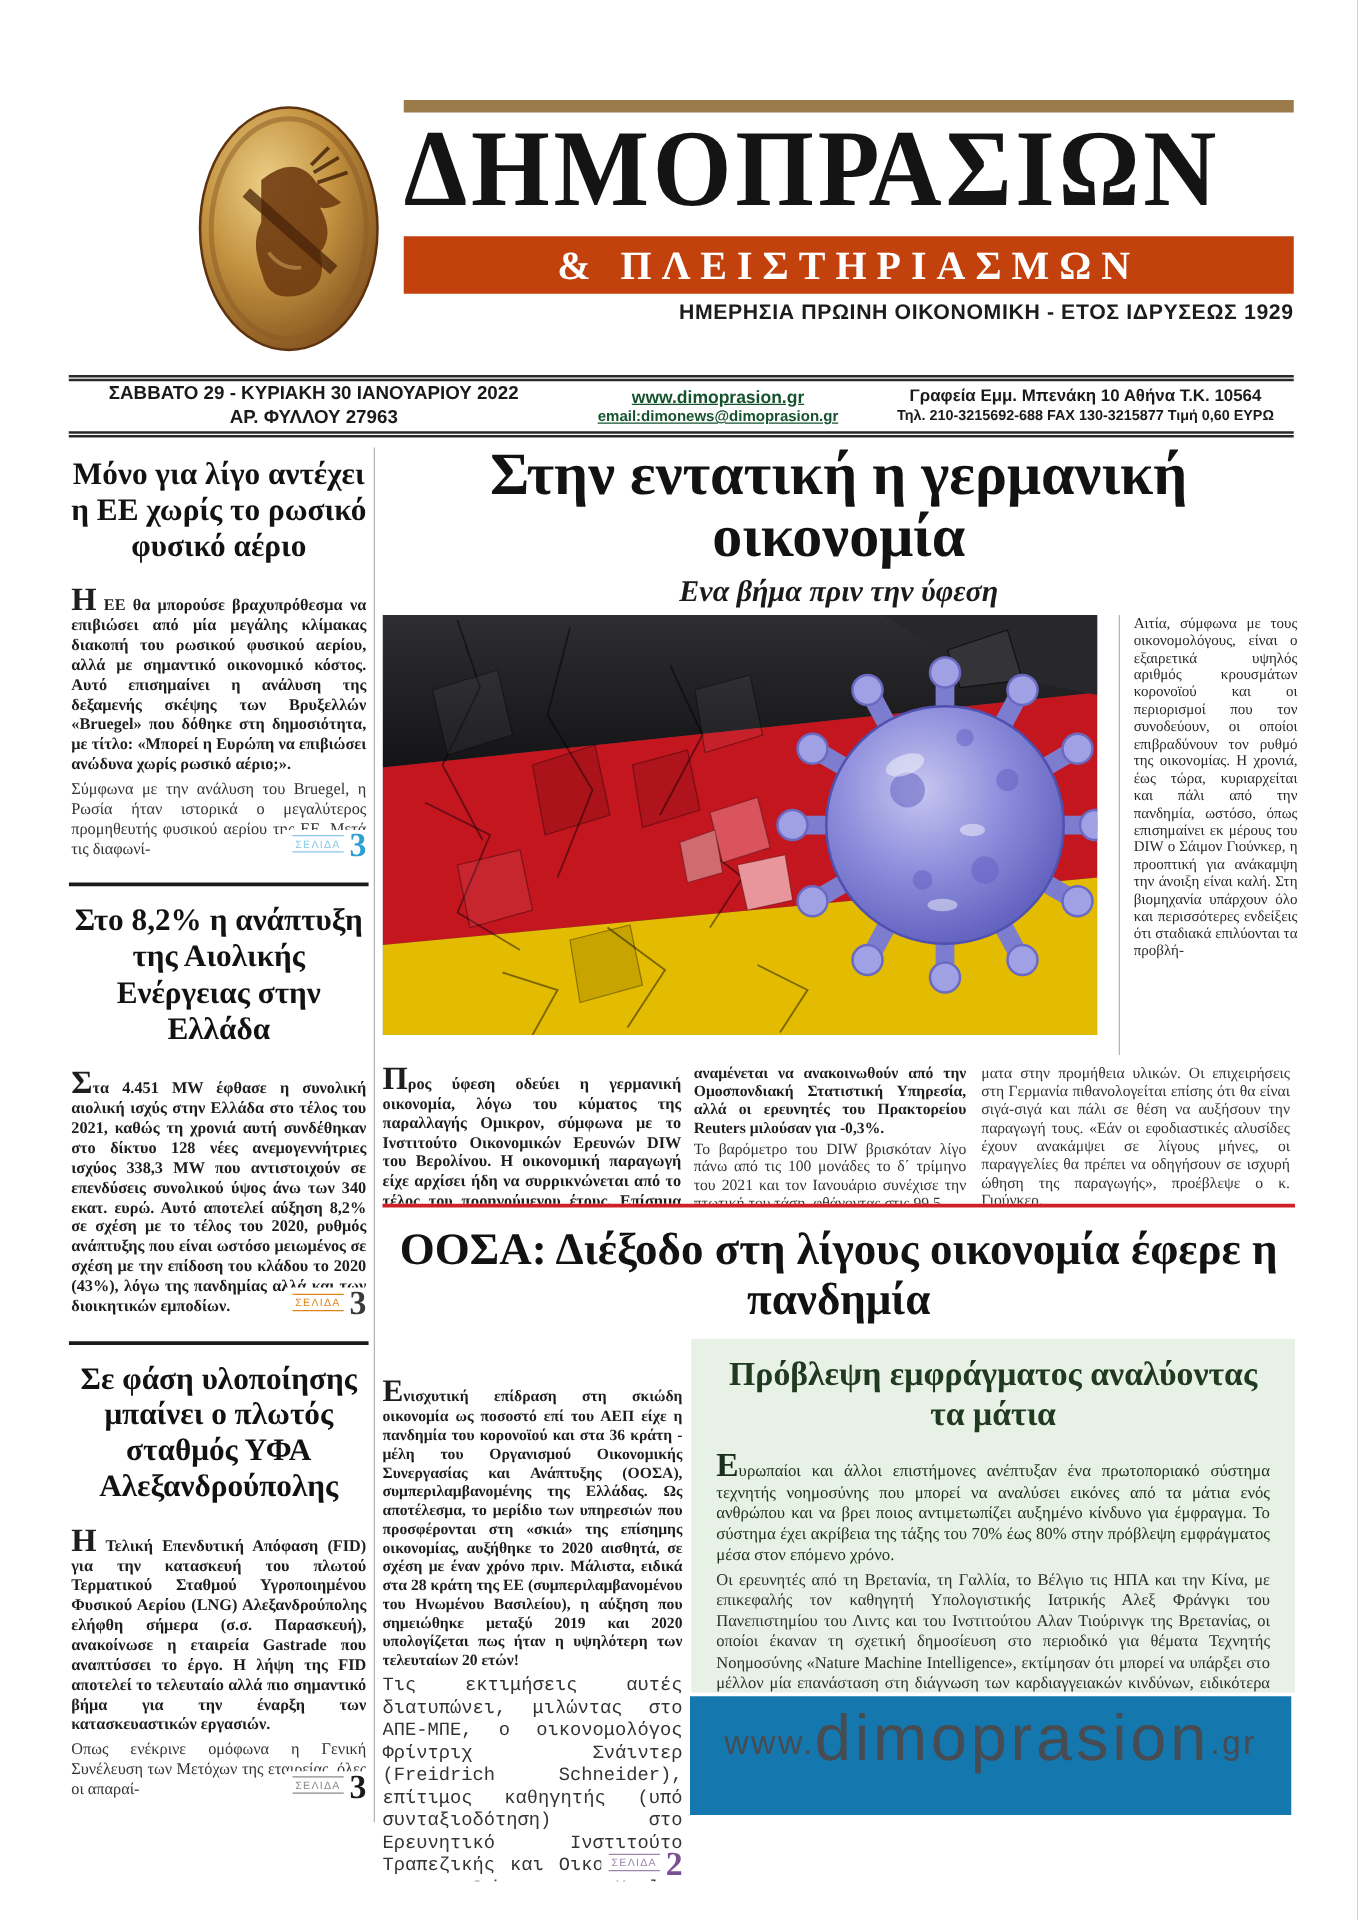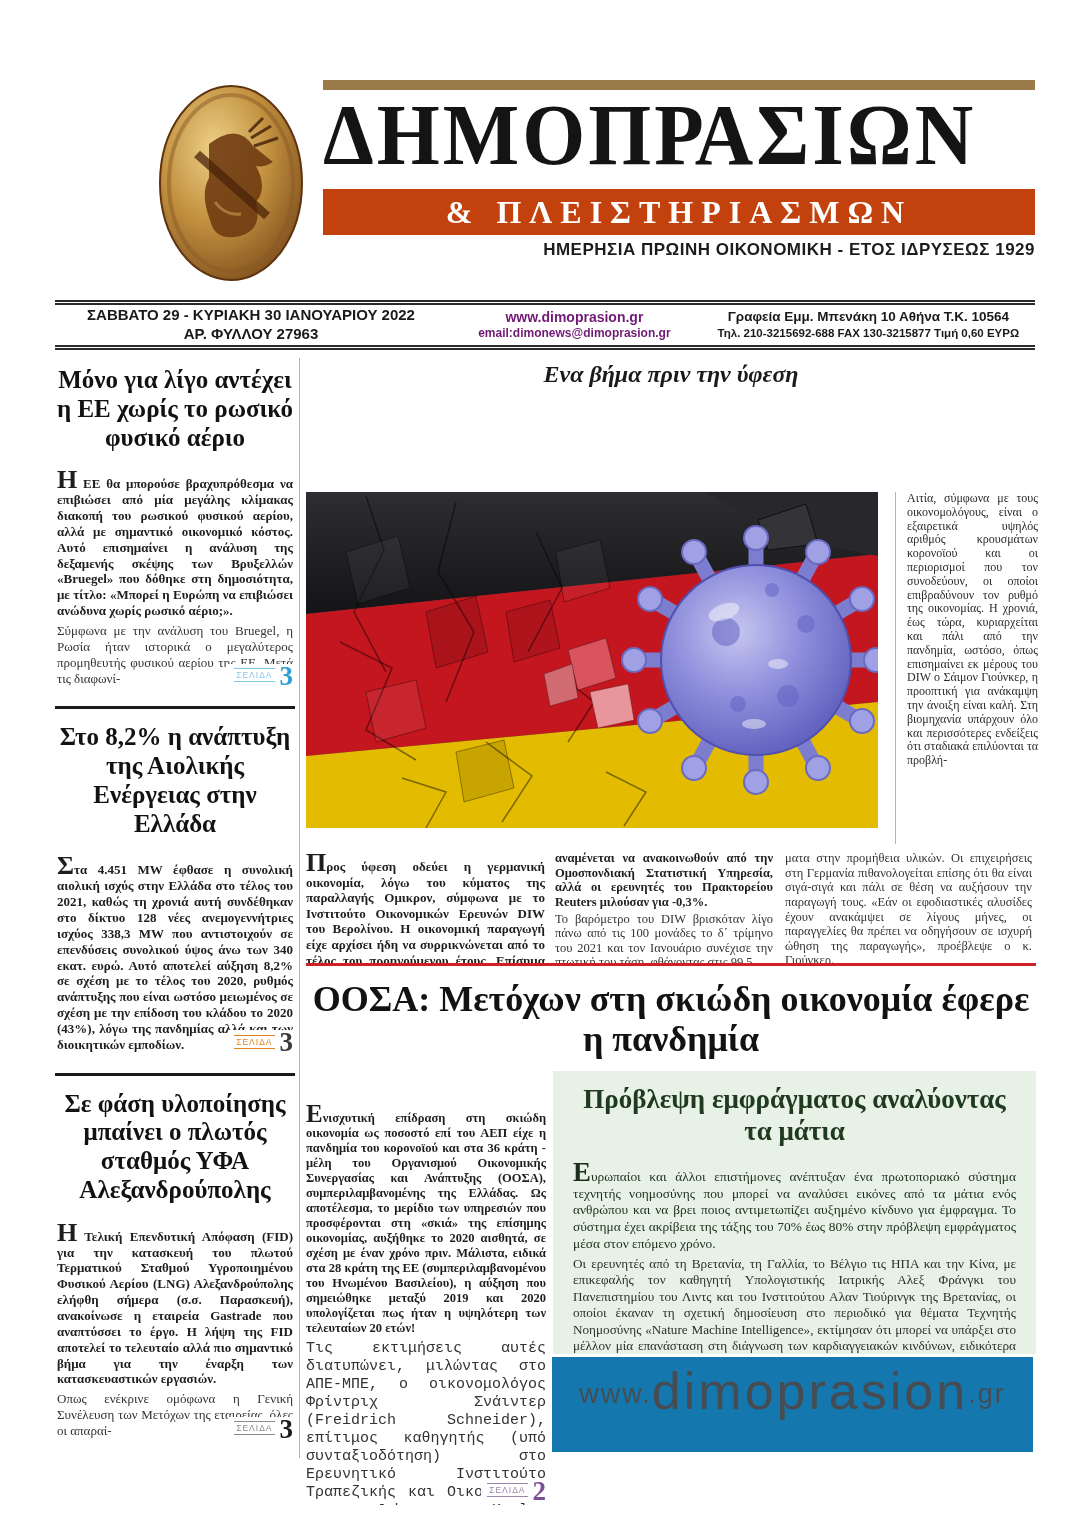--- a/index.html
+++ b/index.html
@@ -19,21 +19,21 @@
   .mast-band span { color:#ffffff; font-size:32px; font-weight:bold; letter-spacing:8px; }
   .mast-tagline { margin-top:5px; text-align:right; font-family:"Liberation Sans",sans-serif;
                   font-size:17px; font-weight:bold; color:#1c1c1c; letter-spacing:0.5px; }
 
   
   .dateline { position:absolute; left:55px; top:300px; width:980px; height:50px;
               border-top:5px double #2a2a2a; border-bottom:5px double #2a2a2a;
               display:flex; align-items:center; font-family:"Liberation Sans",sans-serif; }
   .dl-cell { text-align:center; line-height:1.25; }
   .dl-left { width:40%; font-size:15px; font-weight:bold; color:#1a1a1a; }
-  .dl-mid { width:26%; font-size:14px; font-weight:bold; color:#701a75; }
+  .dl-mid { width:26%; font-size:14px; font-weight:bold; color:#14532d;text-decoration:underline; }
   .dl-mid .dl-sub { font-size:12px; }
   .dl-right { width:34%; font-size:13.5px; font-weight:bold; color:#1a1a1a; }
   .dl-right .dl-sub { font-size:11.5px; }
 
   
   .sidebar { position:absolute; left:55px; top:356px; width:240px; height:1150px; overflow:hidden; }
   .vdiv { position:absolute; background:#b5b5b5; width:1px; }
   .sb-art { padding:2px 2px 10px 2px; }
   .sb-head { font-size:25px; font-weight:bold; color:#121212; text-align:center; line-height:1.15; margin:8px 0 16px 0; }
   .sb-p { font-size:13px; font-weight:bold; color:#1e1e1e; text-align:justify; line-height:1.22; margin-bottom:4px; }
@@ -186,20 +186,21 @@
         <span class="pmark m3">
           <span class="pmark-label">ΣΕΛΙΔΑ</span>
           <span class="pmark-num">3</span>
         </span>
       </div>
     </article>
   </aside>
 
   <main class="main">
 
+    <h1 class="lead-head">Στην εντατική η γερμανική οικονομία</h1>
     <div class="lead-sub">Ενα βήμα πριν την ύφεση</div>
 
     <div class="figure">
       <svg viewBox="0 0 572 336" width="572" height="336" preserveAspectRatio="none">
         <defs>
           <radialGradient id="vg" cx="40%" cy="35%" r="75%">
             <stop offset="0%" stop-color="#c6c6f0"></stop>
             <stop offset="45%" stop-color="#8f8fdd"></stop>
             <stop offset="100%" stop-color="#5757b8"></stop>
           </radialGradient>
@@ -298,21 +299,21 @@
         <p class="r">Το βαρόμετρο του DIW βρισκόταν λίγο πάνω από τις 100 μονάδες το δ΄ τρίμηνο του 2021 και τον Ιανουάριο συνέχισε την πτωτική του τάση, φθάνοντας στις 99,5.</p>
       </div>
       <div class="r3c r3c3">
         <p>ματα στην προμήθεια υλικών. Οι επιχειρήσεις στη Γερμανία πιθανολογείται επίσης ότι θα είναι σιγά-σιγά και πάλι σε θέση να αυξήσουν την παραγωγή τους. «Εάν οι εφοδιαστικές αλυσίδες έχουν ανακάμψει σε λίγους μήνες, οι παραγγελίες θα πρέπει να οδηγήσουν σε ισχυρή ώθηση της παραγωγής», προέβλεψε ο κ. Γιούνκερ.</p>
 
       </div>
     </div>
 
     <div class="redrule"></div>
 
-    <h2 class="oosa-head">ΟΟΣΑ: Μετόχων στη σκιώδη οικονομία έφερε η πανδημία</h2>
+    <h2 class="oosa-head">ΟΟΣΑ: Διέξοδο στη λίγους οικονομία έφερε η πανδημία</h2>
 
     <div class="oosa-col pwrap">
       <p class="op1 dc">Ενισχυτική επίδραση στη σκιώδη οικονομία ως ποσοστό επί του ΑΕΠ είχε η πανδημία του κορονοϊού και στα 36 κράτη - μέλη του Οργανισμού Οικονομικής Συνεργασίας και Ανάπτυξης (ΟΟΣΑ), συμπεριλαμβανομένης της Ελλάδας. Ως αποτέλεσμα, το μερίδιο των υπηρεσιών που προσφέρονται στη «σκιά» της επίσημης οικονομίας, αυξήθηκε το 2020 αισθητά, σε σχέση με έναν χρόνο πριν. Μάλιστα, ειδικά στα 28 κράτη της ΕΕ (συμπεριλαμβανομένου του Ηνωμένου Βασιλείου), η αύξηση που σημειώθηκε μεταξύ 2019 και 2020 υπολογίζεται πως ήταν η υψηλότερη των τελευταίων 20 ετών!</p>
       <p class="op2">Τις εκτιμήσεις αυτές διατυπώνει, μιλώντας στο ΑΠΕ-ΜΠΕ, ο οικονομολόγος Φρίντριχ Σνάιντερ (Freidrich Schneider), επίτιμος καθηγητής (υπό συνταξιοδότηση) στο Ερευνητικό Ινστιτούτο Τραπεζικής και Οικονομικών του Johannes Kepler University της Αυστρίας και θεωρούμενος ως κορυφαίος ειδικός σε θέματα παραοικονομίας.</p>
       <span class="pmark m4">
         <span class="pmark-label">ΣΕΛΙΔΑ</span>
         <span class="pmark-num">2</span>
       </span>
     </div>
 

